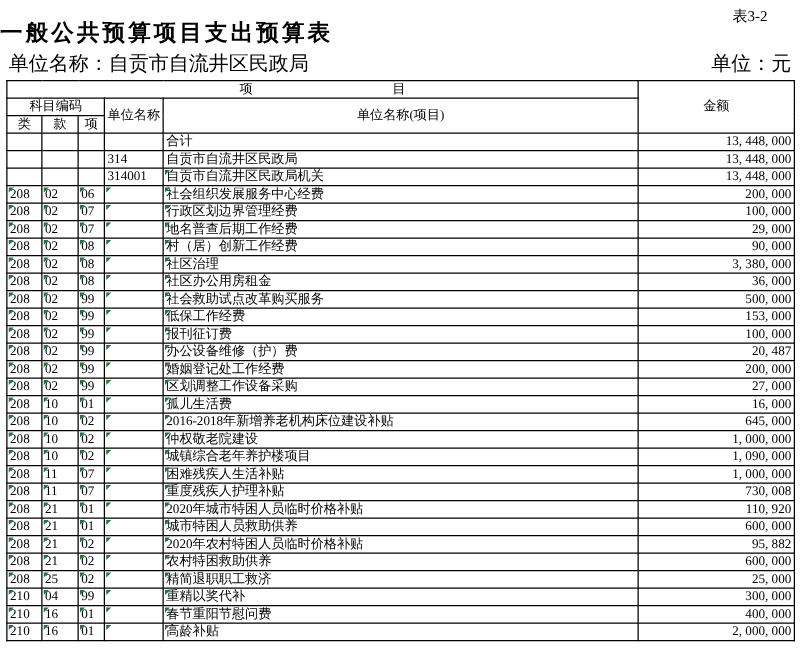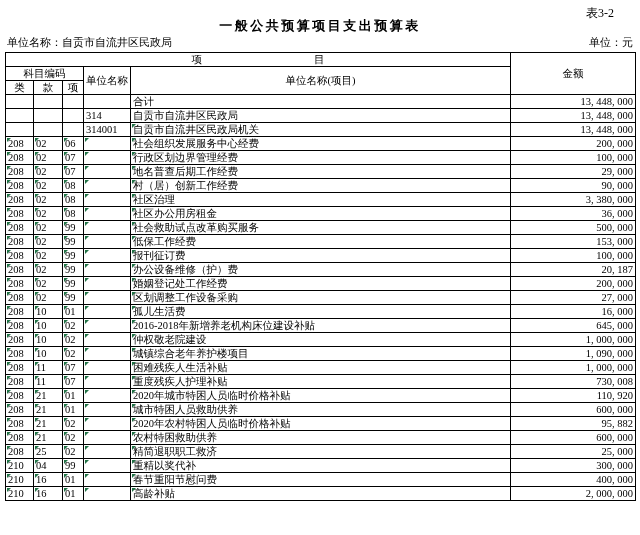--- a/index.html
+++ b/index.html
@@ -10,34 +10,34 @@
     position:relative;
     overflow:hidden;
   }
   .tag {
     text-align:right;
     font-size:12px;
     padding:5px 26px 0 0;
     height:17px;
   }
   .title {
-    text-align:center;
-    font-size:13px;
+    font-size:18px;
     font-weight:bold;
     letter-spacing:2.5px;
     height:20px;
     line-height:18px;
   }
   .meta {
     display:flex;
     justify-content:space-between;
     align-items:flex-end;
-    font-size:11px;
+    font-size:16px;
     padding:0 7px 2px 7px;
     height:15px;
+    margin-top:12px;
   }
   table.budget {
     border-collapse:collapse;
     table-layout:fixed;
     margin-left:5px;
     width:630px;
   }
   table.budget td {
     border:1px solid #000;
     font-size:10.5px;
@@ -226,21 +226,21 @@
           <td class="col-amount">100, 000</td>
         </tr>
         <tr>
           <td class="col-c1"><i class="tri"></i>208</td>
           <td class="col-c2"><i class="tri"></i>02</td>
           <td class="col-c3"><i class="tri"></i>99</td>
           <td class="col-code cind-0">
             <i class="tri"></i>
           </td>
           <td class="col-name ind-2"><i class="tri"></i>办公设备维修（护）费</td>
-          <td class="col-amount">20, 187</td>
+          <td class="col-amount">20, 487</td>
         </tr>
         <tr>
           <td class="col-c1"><i class="tri"></i>208</td>
           <td class="col-c2"><i class="tri"></i>02</td>
           <td class="col-c3"><i class="tri"></i>99</td>
           <td class="col-code cind-0">
             <i class="tri"></i>
           </td>
           <td class="col-name ind-2"><i class="tri"></i>婚姻登记处工作经费</td>
           <td class="col-amount">200, 000</td>

